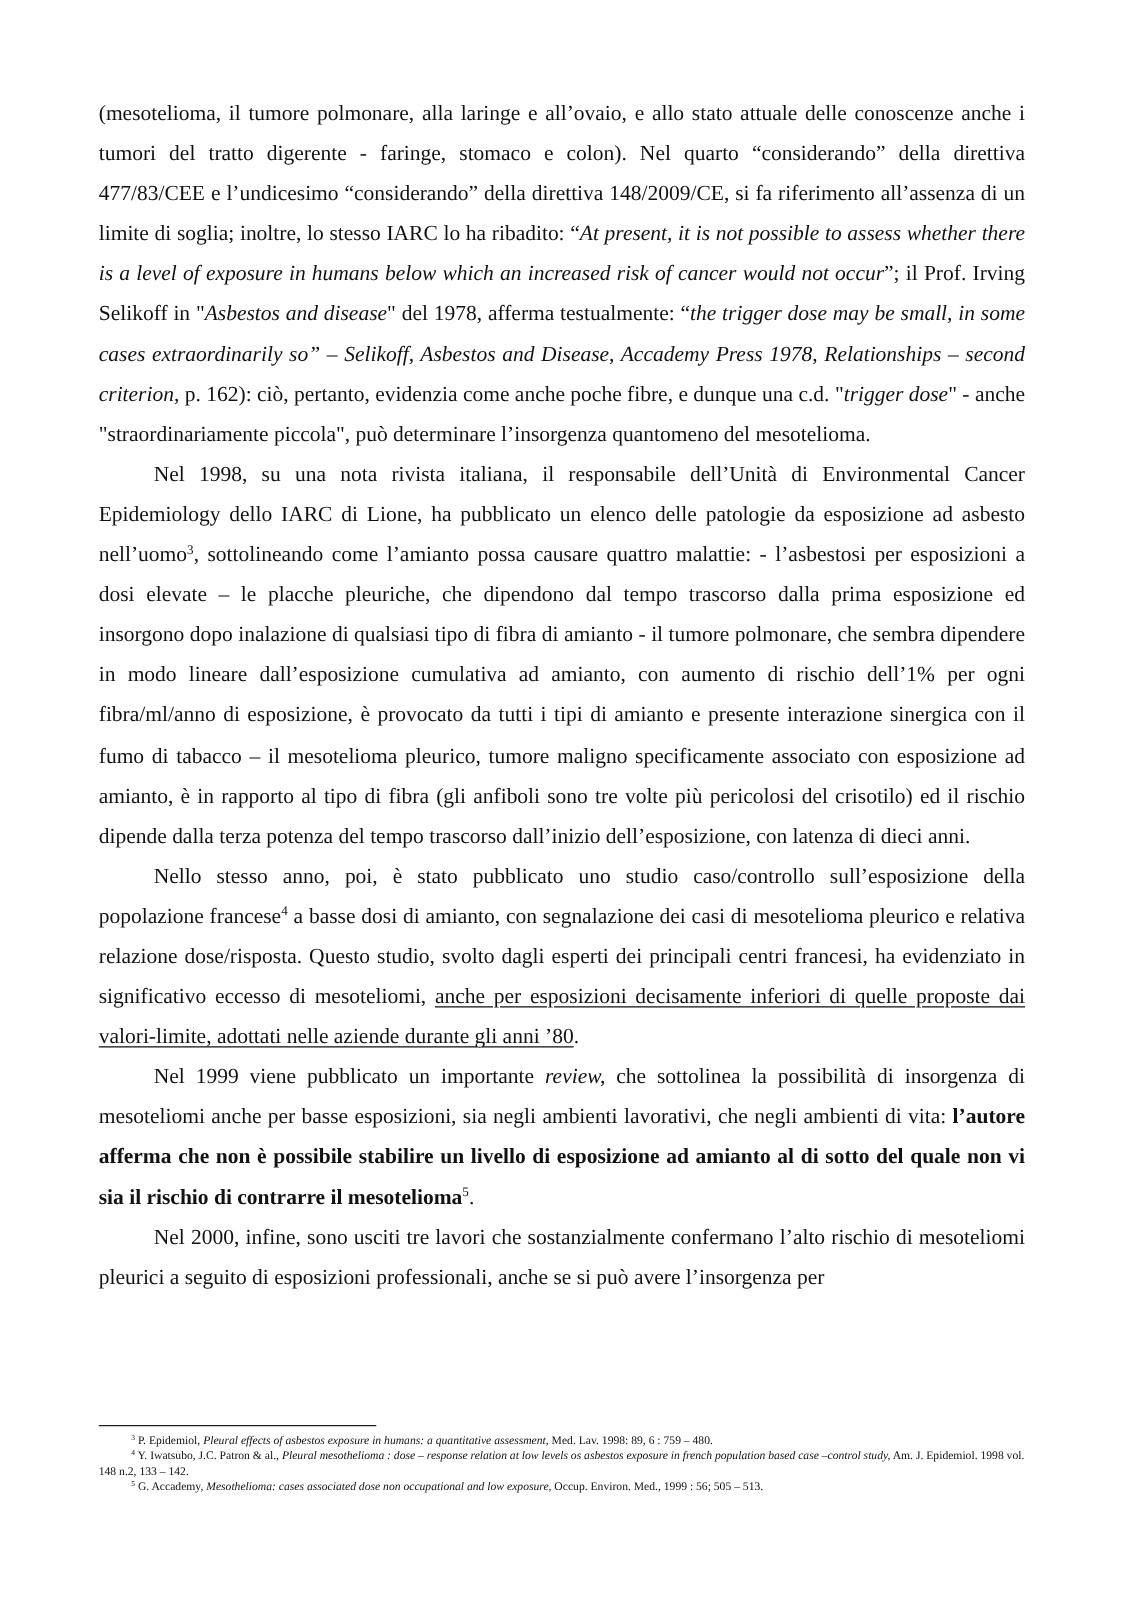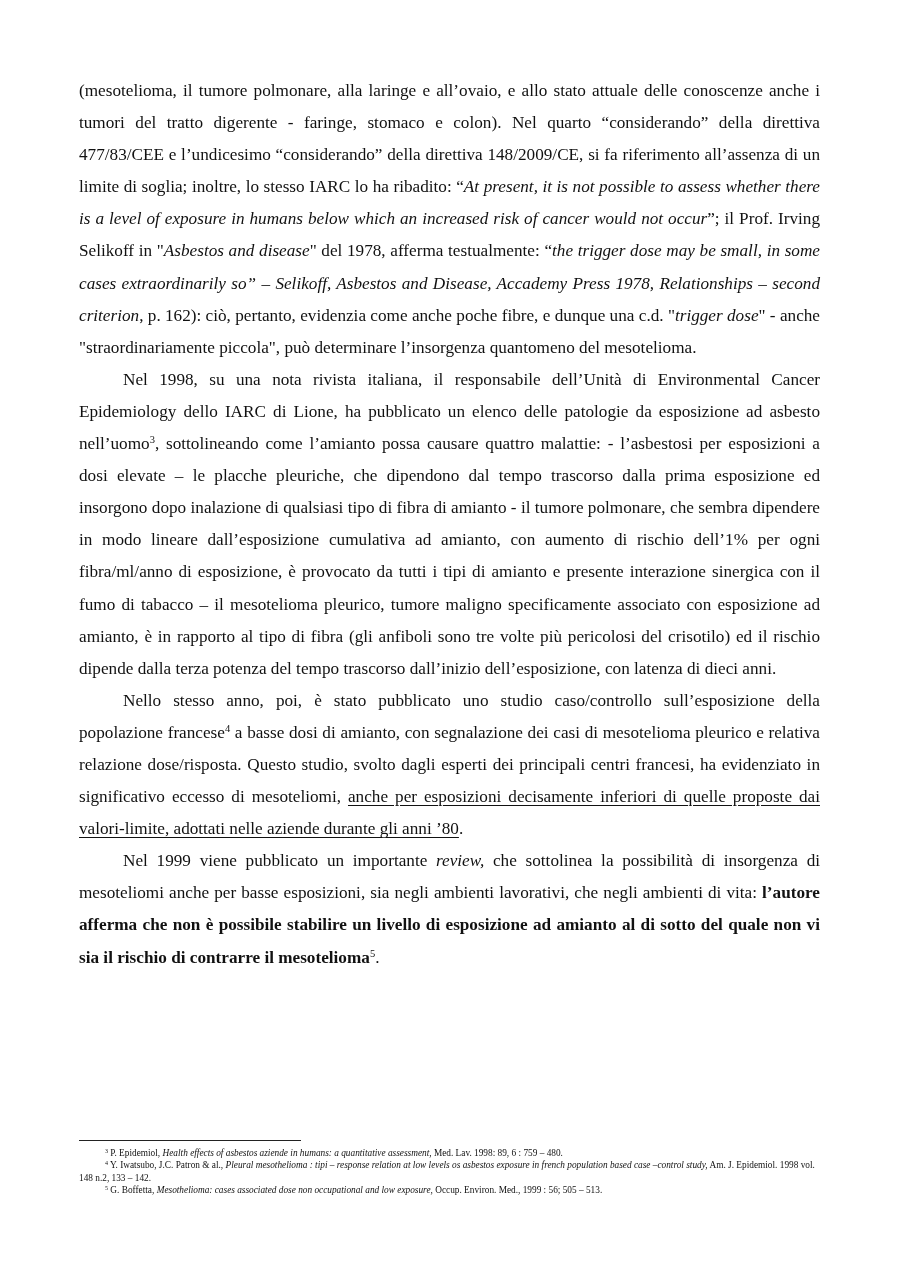--- a/index.html
+++ b/index.html
@@ -33,20 +33,21 @@
 </style>
 </head>
 <body>
 
 <div class="page">
   <div class="body-text" id="body-text">
       <p><span>(mesotelioma, il tumore polmonare, alla laringe e all’ovaio, e allo stato attuale delle conoscenze anche i tumori del tratto digerente - faringe, stomaco e colon). Nel quarto “considerando” della direttiva 477/83/CEE e l’undicesimo “considerando” della direttiva 148/2009/CE, si fa riferimento all’assenza di un limite di soglia; inoltre, lo stesso IARC lo ha ribadito: “</span><i>At present, it is not possible to assess whether there is a level of exposure in humans below which an increased risk of cancer would not occur</i><span>”; il Prof. Irving Selikoff in "</span><i>Asbestos and disease</i><span>" del 1978, afferma testualmente: “</span><i>the trigger dose may be small, in some cases extraordinarily so” – Selikoff, Asbestos and Disease, Accademy Press 1978, Relationships – second criterion</i><span>, p. 162): ciò, pertanto, evidenzia come anche poche fibre, e dunque una c.d. "</span><i>trigger dose</i><span>" - anche "straordinariamente piccola", può determinare l’insorgenza quantomeno del mesotelioma.</span></p>
       <p class="indent"><span>Nel 1998, su una nota rivista italiana, il responsabile dell’Unità di Environmental Cancer Epidemiology dello IARC di Lione, ha pubblicato un elenco delle patologie da esposizione ad asbesto nell’uomo</span><sup>3</sup><span>, sottolineando come l’amianto possa causare quattro malattie: - l’asbestosi per esposizioni a dosi elevate – le placche pleuriche, che dipendono dal tempo trascorso dalla prima esposizione ed insorgono dopo inalazione di qualsiasi tipo di fibra di amianto - il tumore polmonare, che sembra dipendere in modo lineare dall’esposizione cumulativa ad amianto, con aumento di rischio dell’1% per ogni fibra/ml/anno di esposizione, è provocato da tutti i tipi di amianto e presente interazione sinergica con il fumo di tabacco – il mesotelioma pleurico, tumore maligno specificamente associato con esposizione ad amianto, è in rapporto al tipo di fibra (gli anfiboli sono tre volte più pericolosi del crisotilo) ed il rischio dipende dalla terza potenza del tempo trascorso dall’inizio dell’esposizione, con latenza di dieci anni.</span></p>
       <p class="indent"><span>Nello stesso anno, poi, è stato pubblicato uno studio caso/controllo sull’esposizione della popolazione francese</span><sup>4</sup><span> a basse dosi di amianto, con segnalazione dei casi di mesotelioma pleurico e relativa relazione dose/risposta. Questo studio, svolto dagli esperti dei principali centri francesi, ha evidenziato in significativo eccesso di mesoteliomi, </span><span class="u">anche per esposizioni decisamente inferiori di quelle proposte dai valori-limite, adottati nelle aziende durante gli anni ’80</span><span>.</span></p>
       <p class="indent"><span>Nel 1999 viene pubblicato un importante </span><i>review,</i><span> che sottolinea la possibilità di insorgenza di mesoteliomi anche per basse esposizioni, sia negli ambienti lavorativi, che negli ambienti di vita: </span><b>l’autore afferma che non è possibile stabilire un livello di esposizione ad amianto al di sotto del quale non vi sia il rischio di contrarre il mesotelioma</b><sup>5</sup><span>.</span></p>
+      <p class="indent"><span>Nel 2000, infine, sono usciti tre lavori che sostanzialmente confermano l’alto rischio di mesoteliomi pleurici a seguito di esposizioni professionali, anche se si può avere l’insorgenza per</span></p>
     </div>
   <div class="fn-rule"></div>
   <div class="footnotes" id="footnotes">
-      <p><sup>3</sup><span> P. Epidemiol, </span><i>Health effects of asbestos aziende in humans: a quantitative assessment,</i><span> Med. Lav. 1998: 89, 6 : 759 – 480.</span></p>
-      <p><sup>4</sup><span> Y. Iwatsubo, J.C. Patron &amp; al., </span><i>Pleural mesothelioma : tipi – response relation at low levels os asbestos exposure in french population based case –control study,</i><span> Am. J. Epidemiol. 1998 vol. 148 n.2, 133 – 142.</span></p>
-      <p><sup>5</sup><span> G. Boffetta, </span><i>Mesothelioma: cases associated dose non occupational and low exposure,</i><span> Occup. Environ. Med., 1999 : 56; 505 – 513.</span></p>
+      <p><sup>3</sup><span> P. Epidemiol, </span><i>Pleural effects of asbestos exposure in humans: a quantitative assessment,</i><span> Med. Lav. 1998: 89, 6 : 759 – 480.</span></p>
+      <p><sup>4</sup><span> Y. Iwatsubo, J.C. Patron &amp; al., </span><i>Pleural mesothelioma : dose – response relation at low levels os asbestos exposure in french population based case –control study,</i><span> Am. J. Epidemiol. 1998 vol. 148 n.2, 133 – 142.</span></p>
+      <p><sup>5</sup><span> G. Accademy, </span><i>Mesothelioma: cases associated dose non occupational and low exposure,</i><span> Occup. Environ. Med., 1999 : 56; 505 – 513.</span></p>
     </div>
 </div>
 
 </body></html>

